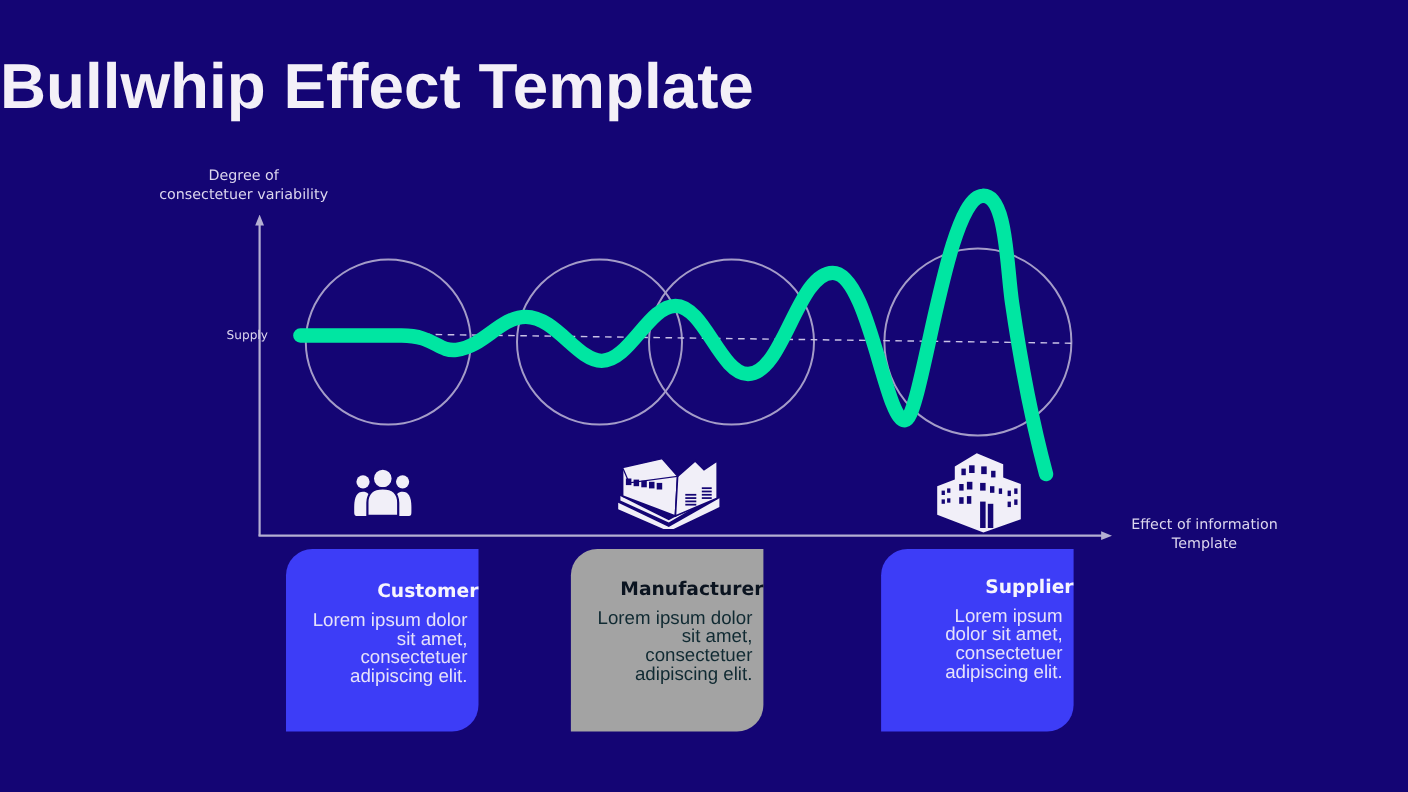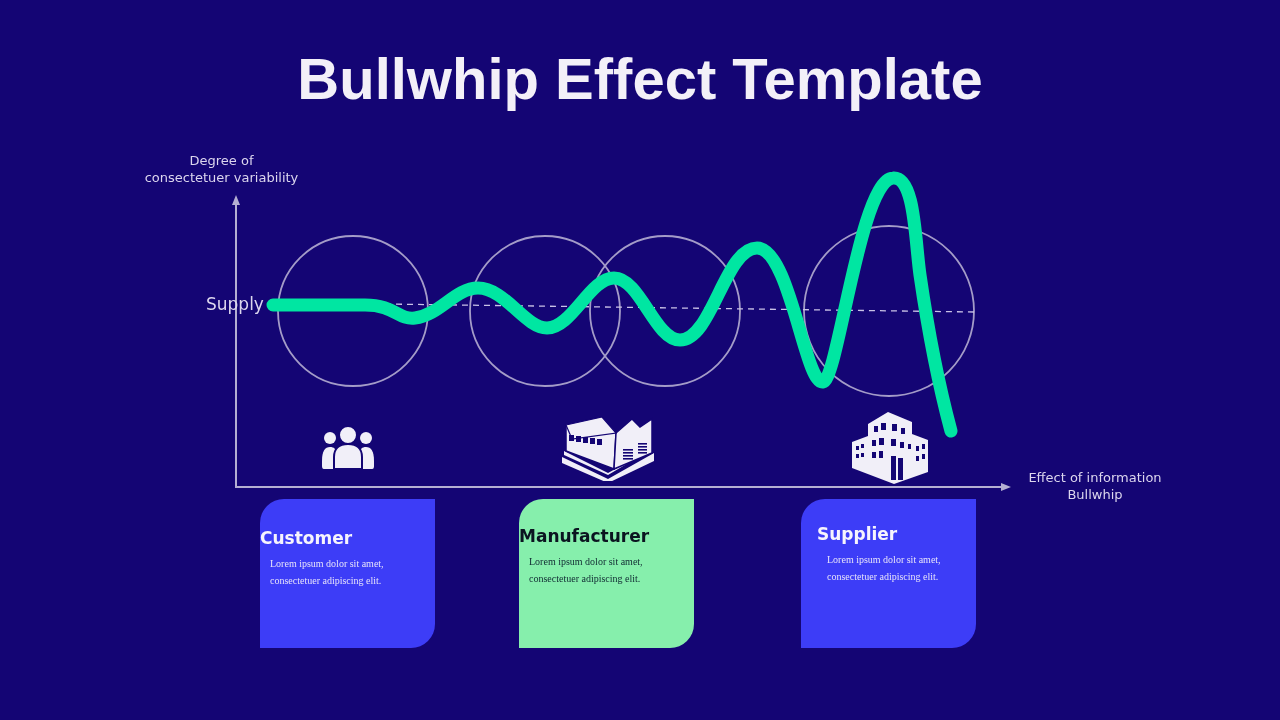--- a/index.html
+++ b/index.html
@@ -13,21 +13,20 @@
       position: relative;
       overflow: hidden;
       font-family: "Liberation Sans", sans-serif;
       color: #f1eef8;
     }
     .title {
       position: absolute;
       top: 44px;
       left: 0;
       width: 1280px;
-      text-align: center;
       font-size: 58px;
       font-weight: bold;
       color: #f3f0f8;
       letter-spacing: 0px;
       line-height: 70px;
     }
     .chart-svg {
       position: absolute;
       left: 0;
       top: 0;
@@ -50,57 +49,57 @@
     .x-label {
       left: 1010px;
       top: 469px;
       width: 170px;
     }
     .supply-label {
       position: absolute;
       left: 206px;
       top: 296px;
       width: 60px;
-      font-size: 17px;
+      font-size: 11px;
       line-height: 17px;
       color: #dcd6ee;
       font-family: "DejaVu Sans", sans-serif;
     }
     .icon {
       position: absolute;
     }
     .card {
       position: absolute;
       width: 175px;
-      height: 149px;
+      height: 166px;
       border-radius: 24px 0 24px 0;
       box-sizing: border-box;
-      text-align: left;
+      text-align: right;
       padding-top: 28px;
     }
     .card .card-title {
       font-size: 17px;
       font-weight: bold;
       line-height: 22px;
       margin-bottom: 6px;
       font-family: "DejaVu Sans", sans-serif;
     }
     .card .card-body {
-      font-size: 10px;
+      font-size: 17px;
       line-height: 17px;
       padding: 0 10px;
-      font-family: Liberation Serif, serif;
+      font-family: Liberation Sans, sans-serif;
     }
     .card.blue {
       background: #3d3df7;
       color: #e6e2fa;
     }
     .card.blue .card-title { color: #f6f4fd; }
     .card.green {
-      background: #86efac;
+      background: #a3a3a3;
       color: #102a32;
     }
     .card.green .card-title { color: #0b1420; }
     .card-customer { left: 260px; top: 499px; }
     .card-manufacturer { left: 519px; top: 499px; padding-top: 26px; }
     .card-supplier { left: 801px; top: 499px; padding-top: 24px; padding-left: 16px; }
   </style>
 </head>
 <body>
 
@@ -141,21 +140,21 @@
            C928,330 940,390 951,431" fill="none" stroke="#00e6a2" stroke-width="13" stroke-linecap="round" stroke-linejoin="round"></path>
 </svg>
 
 <div class="axis-label y-label">
   <div>Degree of</div>
   <div>consectetuer variability</div>
 </div>
 
 <div class="axis-label x-label">
   <div>Effect of information</div>
-  <div>Bullwhip</div>
+  <div>Template</div>
 </div>
 
 <div class="supply-label">Supply</div>
 
 <svg class="icon" style="left:320px; top:425px;" width="56" height="46" viewBox="0 0 56 46" xmlns="http://www.w3.org/2000/svg">
   <g fill="#f1eff8">
     <circle cx="10" cy="13" r="6"></circle>
     <path d="M2,36 C2,26 5,22 10,22 C14,22 16,24 16,28 L16,44 L4,44 C2,44 2,42 2,40 Z"></path>
     <circle cx="46" cy="13" r="6"></circle>
     <path d="M54,36 C54,26 51,22 46,22 C42,22 40,24 40,28 L40,44 L52,44 C54,44 54,42 54,40 Z"></path>

